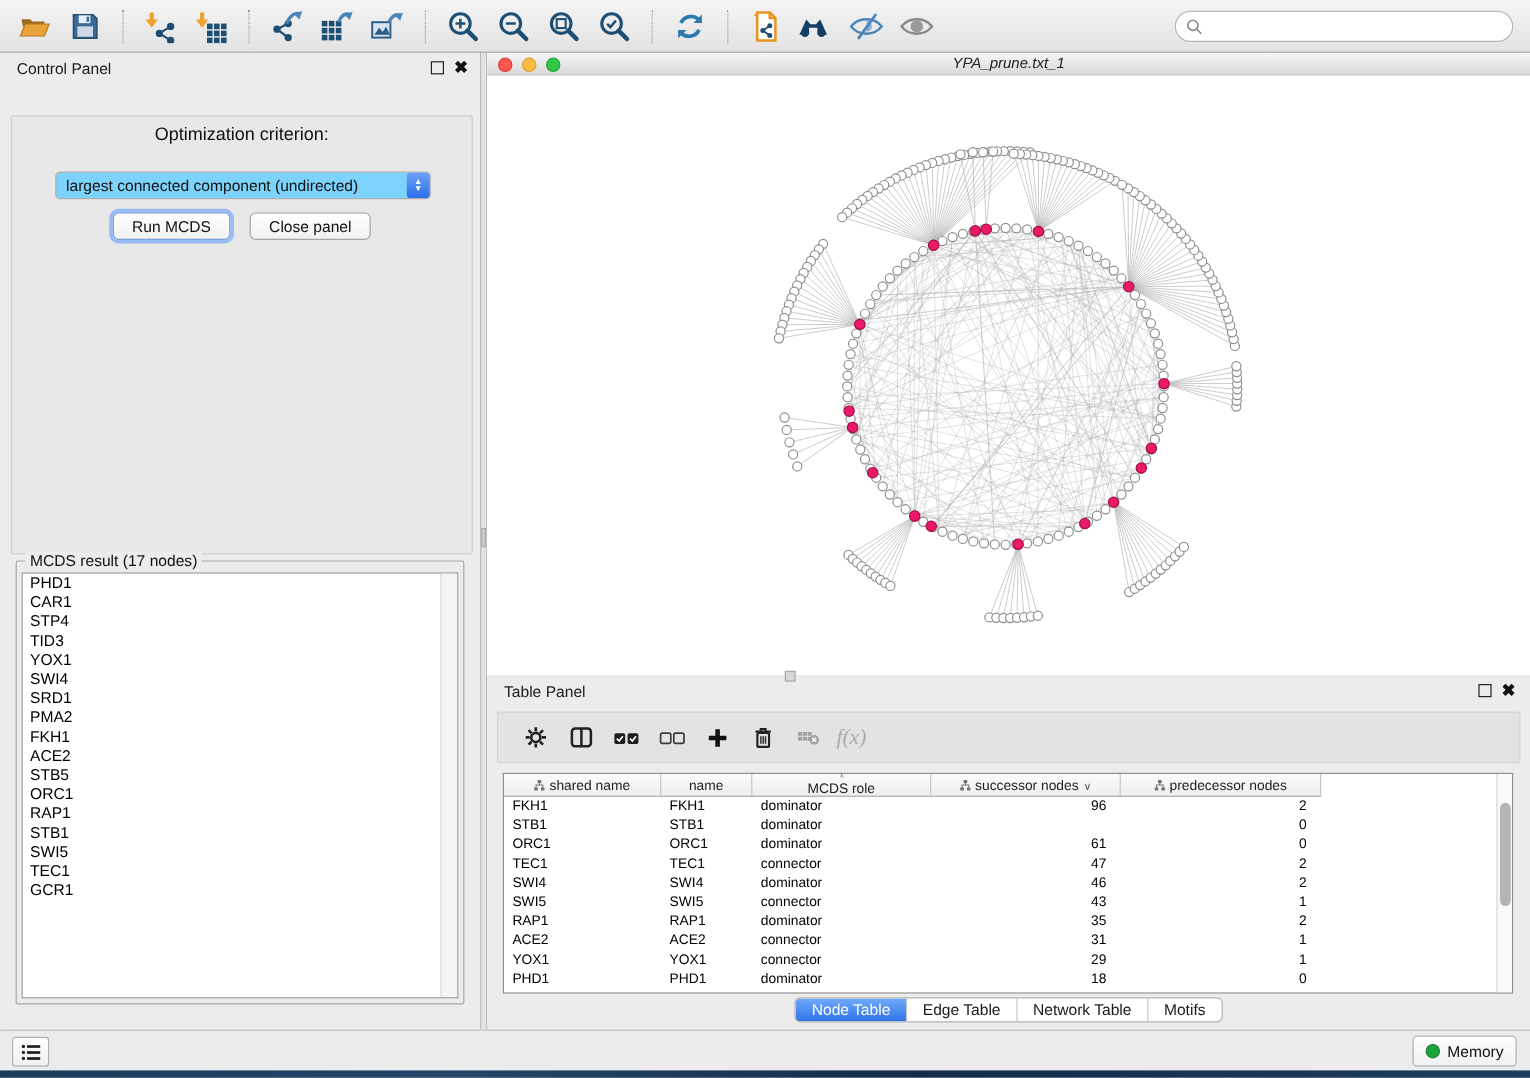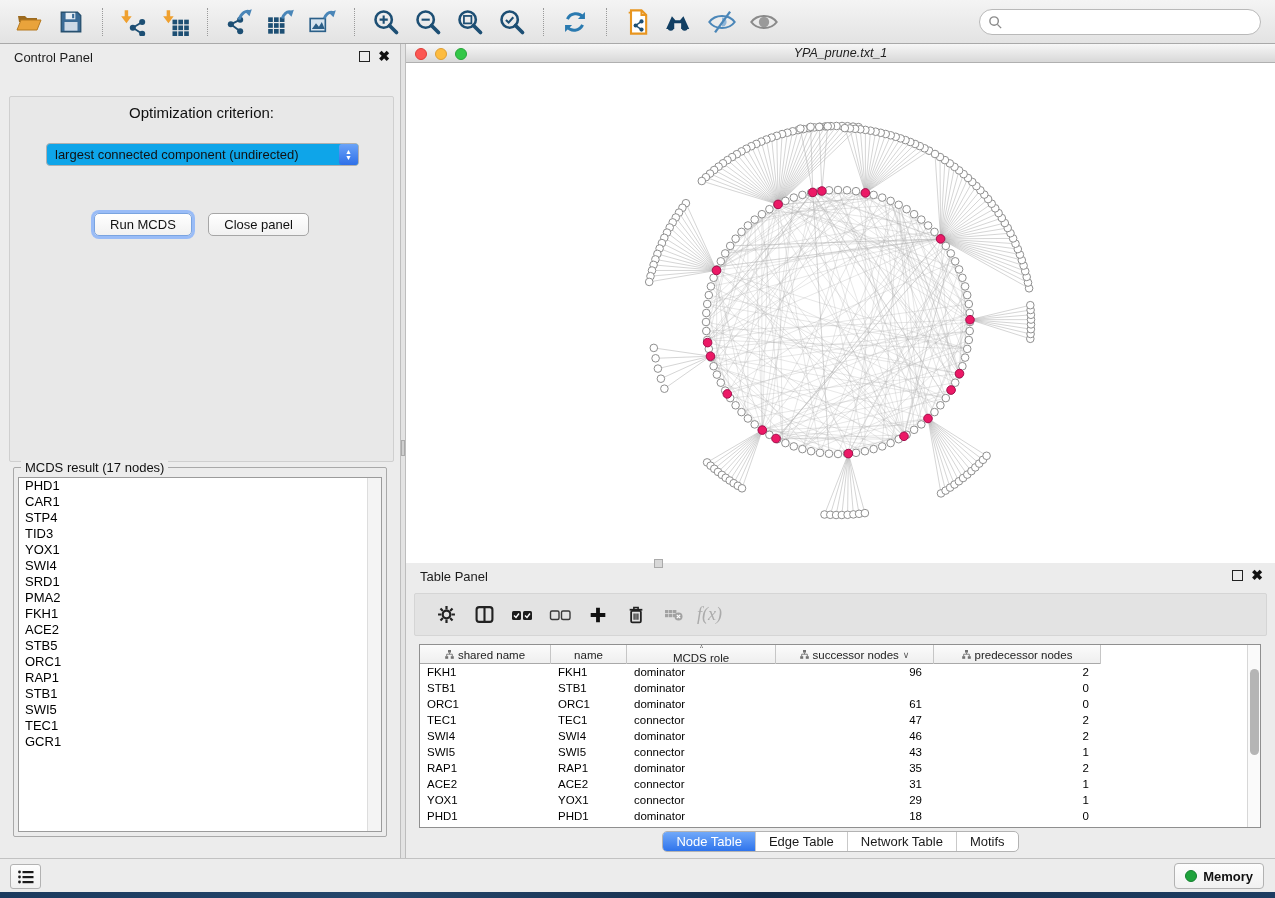--- a/index.html
+++ b/index.html
@@ -41,28 +41,28 @@
     background:#fff; height:21px; }
   .seg-item { padding:2px 13px; font-size:13px; color:#1a1a1a; border-left:1px solid #c9c9c9;
     display:flex; align-items:center; white-space:nowrap; }
   .seg-item:first-child { border-left:none; }
   .seg-item.active { background:linear-gradient(#71a9f9,#2f74ec); color:#fff; border-left-color:#2f6fd8; }
   .cp-tabs-row { text-align:center; margin-top:4px; position:relative; z-index:2; }
 
   .cp-inner { position:absolute; left:5px; top:52px; width:385px; height:366px;
     background:#e8e8e8; border:1px solid #cfcfcf; border-radius:2px; }
   .opt-label { text-align:center; margin-top:7px; font-size:15px; color:#111; }
-  .combo { position:absolute; left:36px; top:46px; width:313px; height:23px; background:#0ea5e9;
+  .combo { position:absolute; left:36px; top:46px; width:313px; height:23px; background:#7dd3fc;
     border:1px solid #b0b0b0; border-radius:4px; display:flex; align-items:center;justify-content:center; }
   .combo-text { flex:1; font-size:13px; padding-left:8px; color:#111; white-space:nowrap; overflow:hidden; }
   .combo-stepper { width:19px; height:21px; border-radius:3px; margin-right:0;
     background:linear-gradient(#6aa3f8,#2e6fe8); display:flex; flex-direction:column;
     align-items:center; justify-content:center; color:#fff; }
   .combo-stepper span { font-size:7px; line-height:6px; }
-  .btn-row { position:absolute; top:80px; width:100%; text-align:center;margin-top:36px; }
+  .btn-row { position:absolute; top:80px; width:100%; text-align:center; }
   .btn { display:inline-block; background:linear-gradient(#ffffff,#f1f1f1); border:1px solid #a6a6a6;
     border-radius:5px; font-size:13px; padding:3px 15px; color:#111; margin:0 6px; }
   .btn.focus-ring { box-shadow:0 0 0 3px rgba(110,165,255,.65); border-color:#7aa4e0; }
 
   .groupbox { position:absolute; left:9px; top:423px; width:374px; height:370px;
     border:1px solid #a9a9a9; border-radius:2px; }
   .groupbox-legend { position:absolute; top:-8px; left:7px; background:#ececec; padding:0 4px;
     font-size:13px; color:#111; }
   .mcds-list { position:absolute; left:4px; right:4px; top:9px; bottom:4px; background:#fff;
     border:1px solid #9b9b9b; overflow:hidden; }
@@ -110,21 +110,21 @@
   .nt-cell.right { text-align:right; padding-right:12px; }
   .sort-glyph { font-size:9px; color:#555; }
   .nt-scroll { position:absolute; right:0; top:0; bottom:0; width:13px; background:#fafafa;
     border-left:1px solid #d7d7d7; }
   .nt-thumb { position:absolute; left:1.5px; top:24px; width:9px; height:86px; background:#b5b5b5; border-radius:5px; }
 
   .tp-tabs-row { position:absolute; left:0; bottom:6px; width:100%; text-align:center; }
 
   
   .status-bar { position:absolute; left:0; top:858px; width:1275px; height:22px; background:#ececec;
-    border-top:1px solid #c2c2c2;font-weight:bold; }
+    border-top:1px solid #c2c2c2; }
   .list-btn { position:absolute; left:10px; top:5px; width:31px; height:25px;
     background:linear-gradient(#fdfdfd,#f0f0f0); border:1px solid #b2b2b2; border-radius:3px;
     display:flex; align-items:center; justify-content:center; }
   .memory-btn { position:absolute; right:11px; top:4px; height:26px;
     background:linear-gradient(#fdfdfd,#f1f1f1); border:1px solid #b2b2b2; border-radius:4px;
     display:flex; align-items:center; gap:6px; padding:0 10px; font-size:13px; color:#111; }
   .mem-dot { width:12px; height:12px; border-radius:50%; background:#1fa33c; border:1px solid #148030; }
 </style>
 </head>
 <body>

